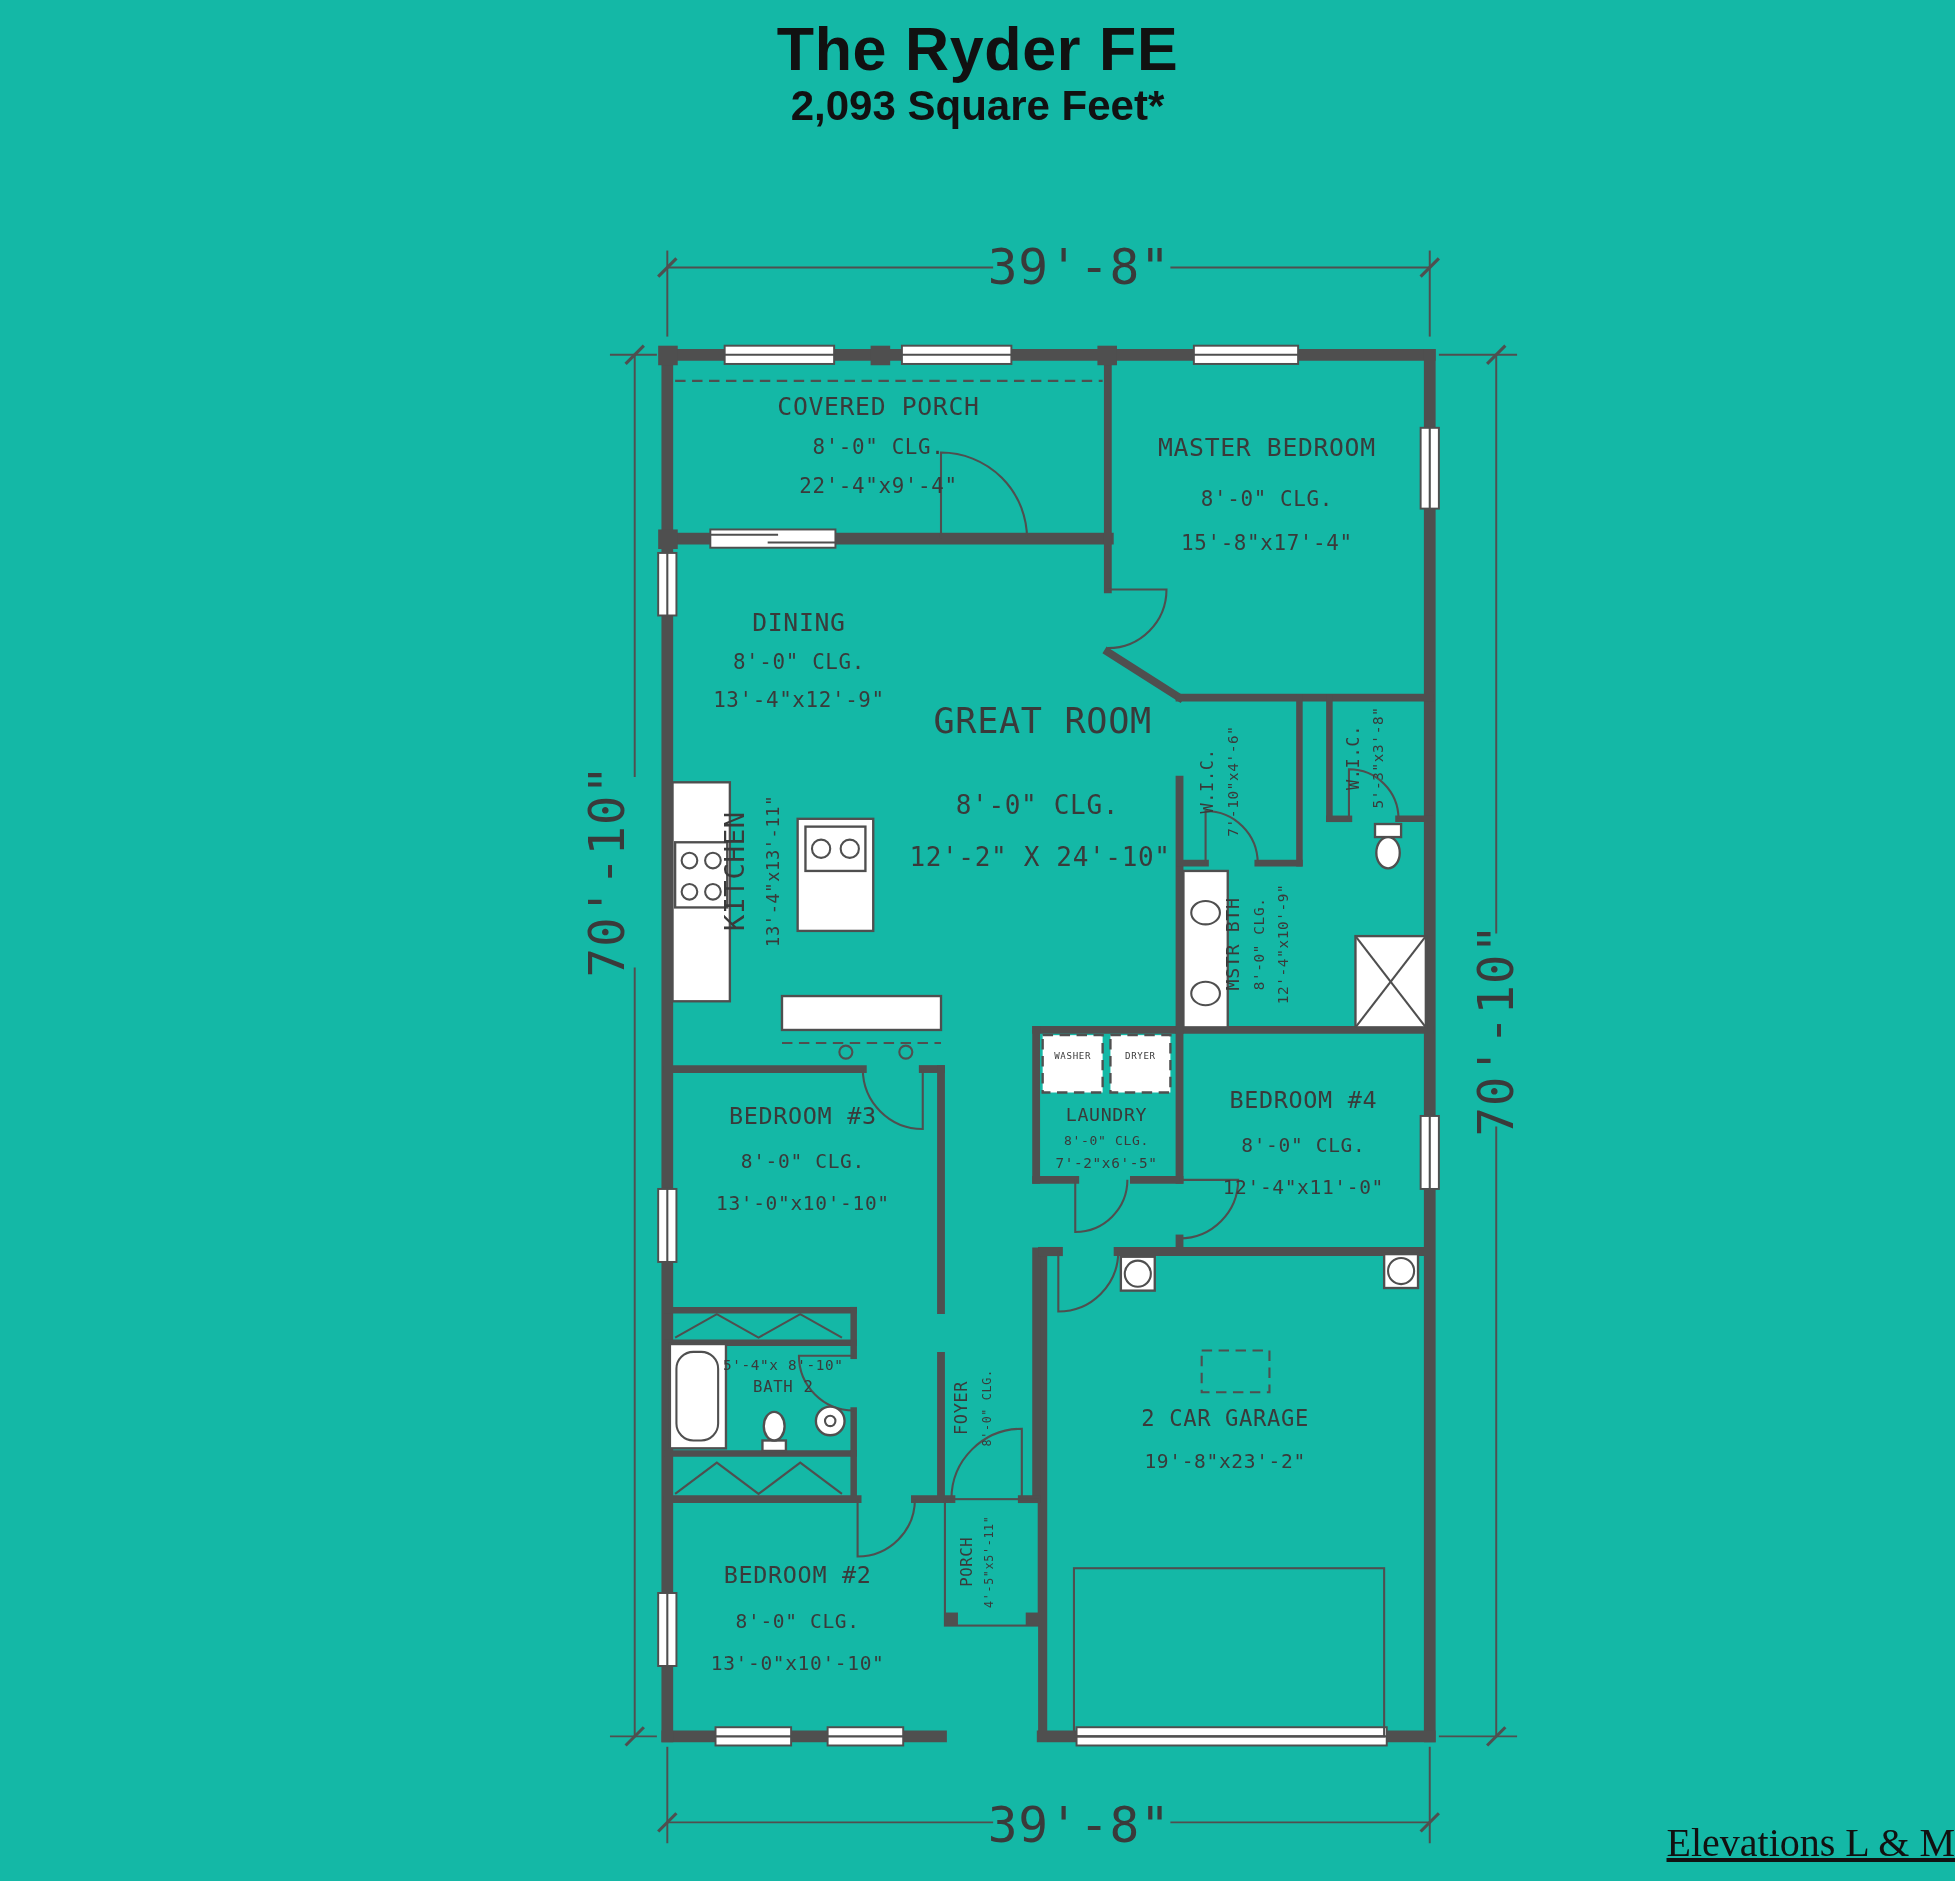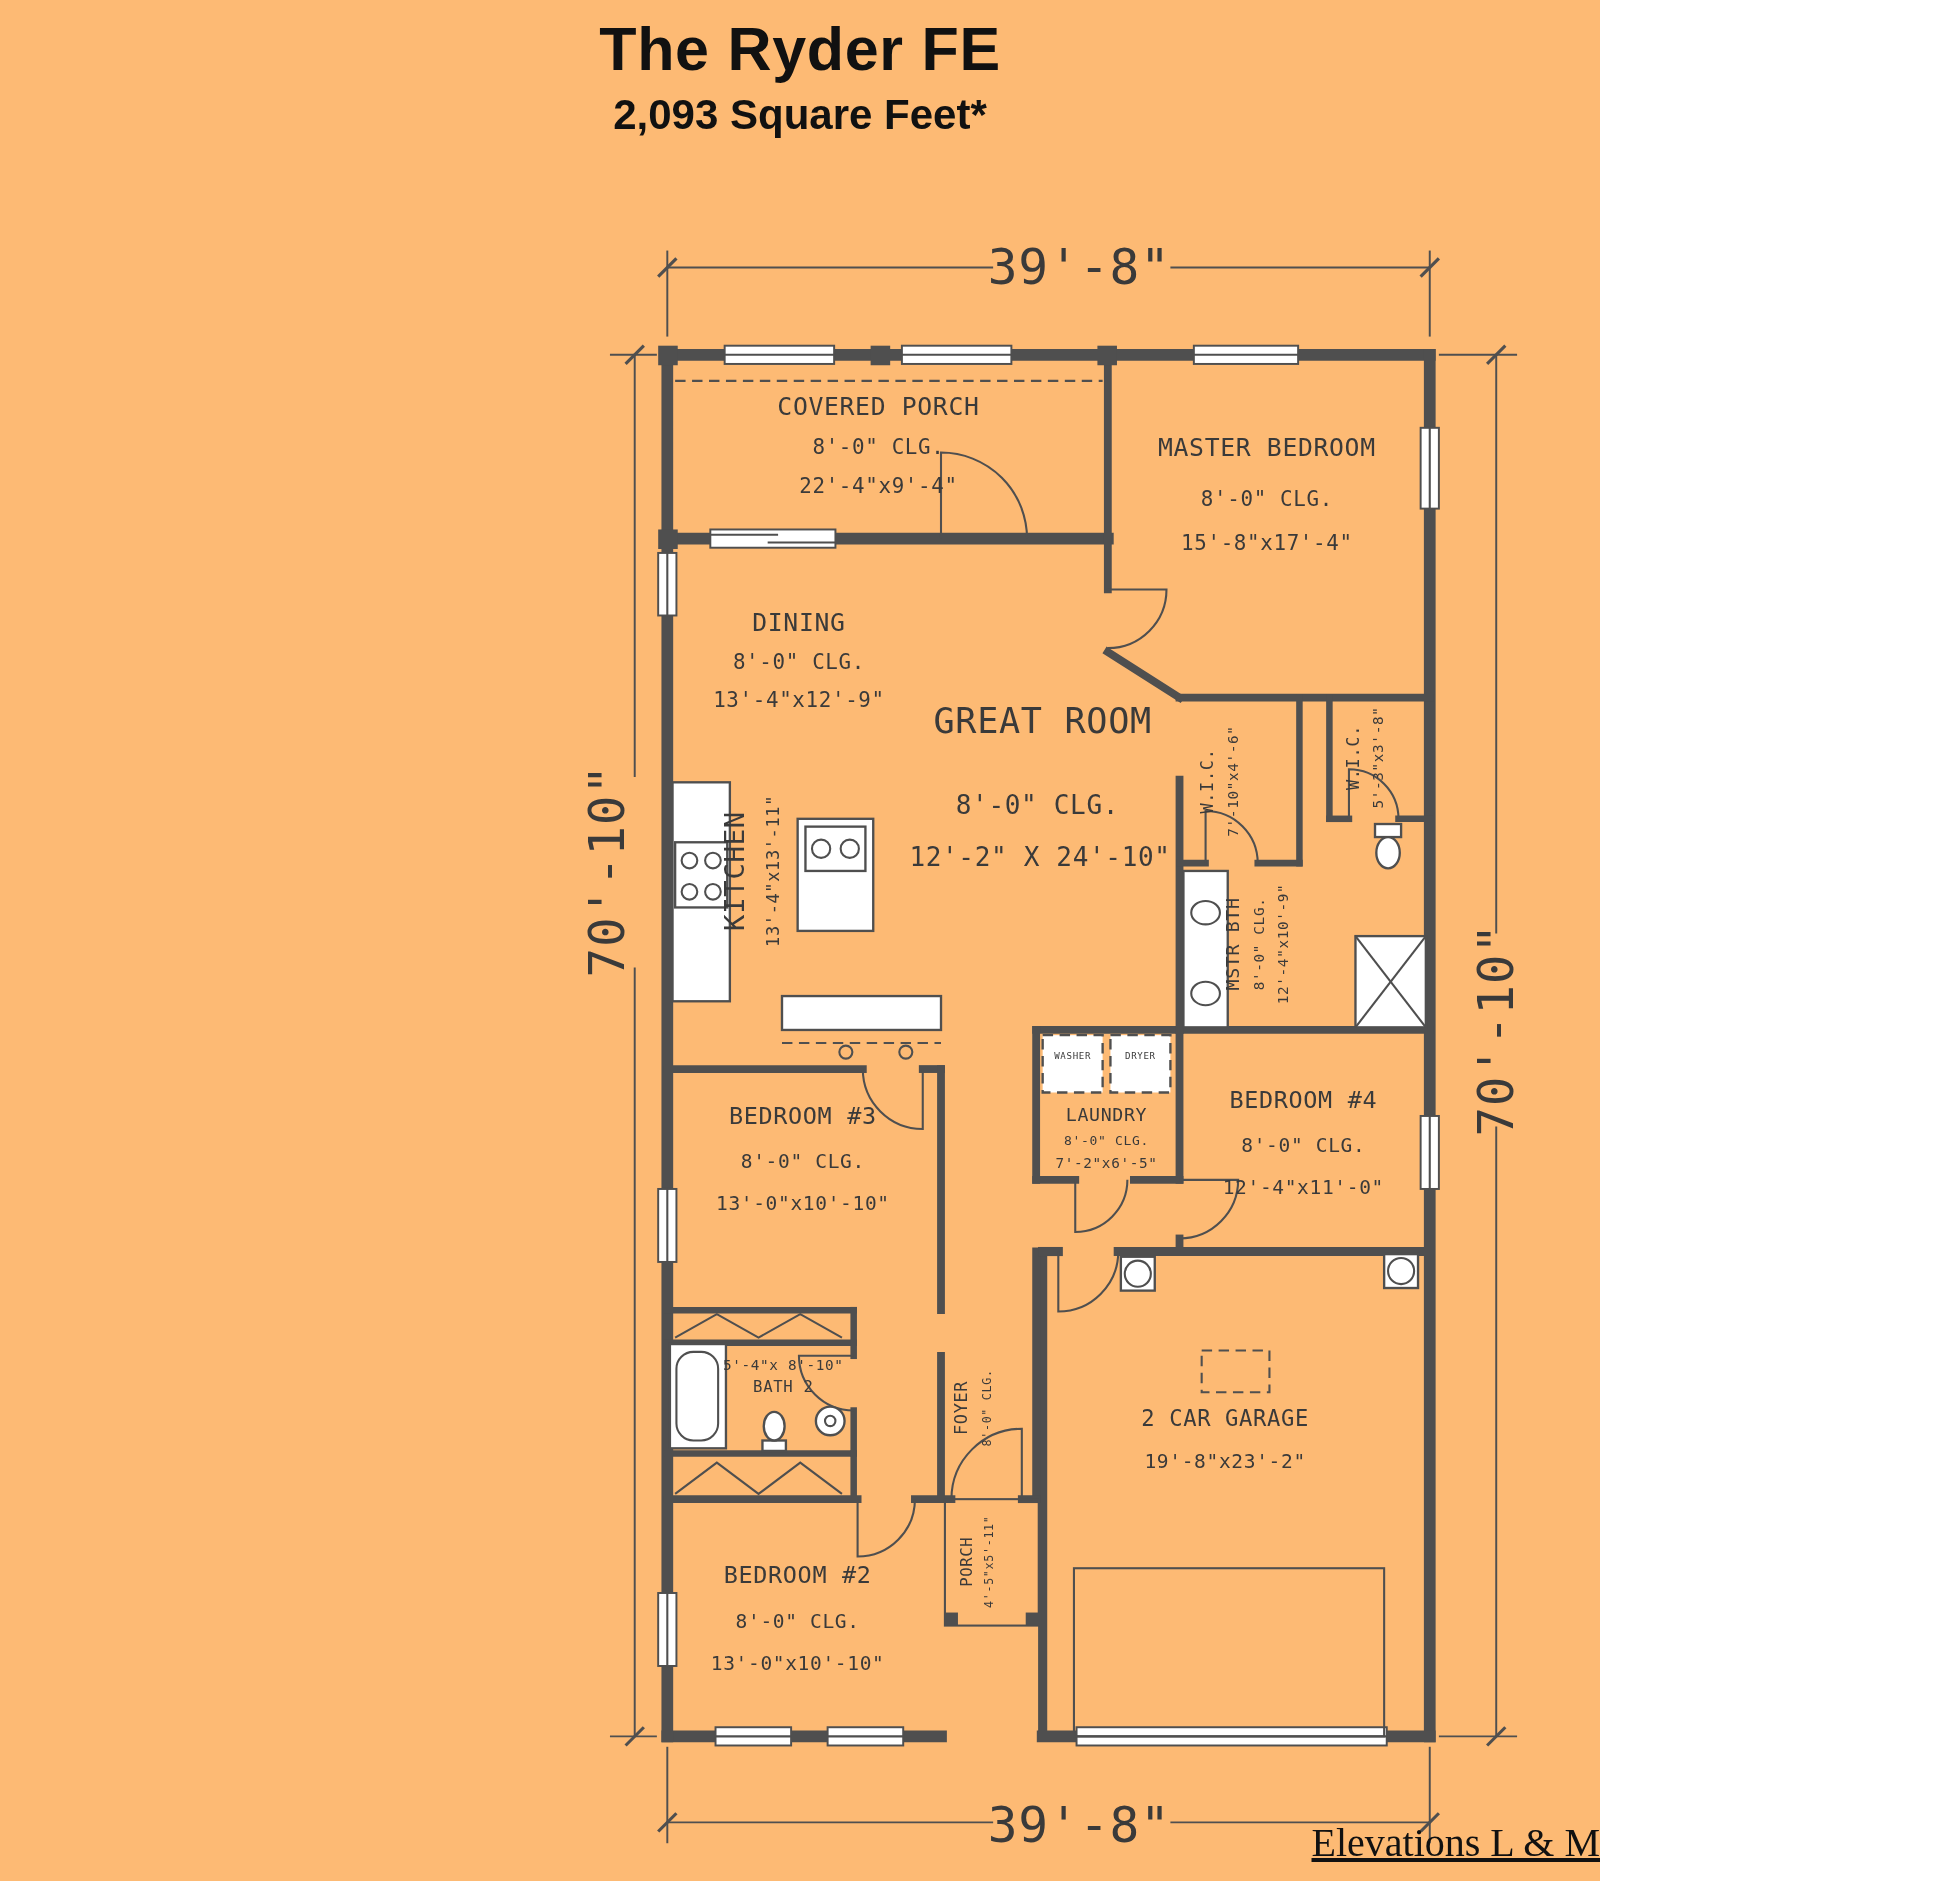--- a/index.html
+++ b/index.html
@@ -1,26 +1,26 @@
 <!DOCTYPE html>
 <html style="font-size:10.4px"><head>
 <meta charset="utf-8">
 <style>
   * { margin:0; padding:0; box-sizing:border-box; }
   html, body { background:#ffffff; }
   body {
     width:1955px; height:1882px; overflow:hidden;
     font-family:"Liberation Sans", sans-serif;
   }
-  .page { position:relative; width:1600px; height:1882px; background:#fdba74; }
+  .page { position:relative; width:1955px; height:1882px; background:#14b8a6; }
 
   .plan-header { position:absolute; top:17px; left:0; width:100%; text-align:center; color:#111111; }
   .plan-header h1 { font-size:61px; font-weight:bold; letter-spacing:0.7px; line-height:1.05; }
   .plan-header .specs { margin-top:11.7px; font-size:42px; font-weight:bold; white-space:pre; }
-  .plan-header .area  { margin-top:10px; font-size:42px; font-weight:bold; }
+  .plan-header .area  { margin-top:1px; font-size:42px; font-weight:bold; }
 
   .plan-footer { position:absolute; bottom:15.6px; left:0; width:100%; text-align:right;
     font-family:"Liberation Serif", serif; font-size:40px; color:#111111;text-decoration:underline; }
 
   svg.plan { position:absolute; left:0; top:0; width:1955px; height:1882px; }
 
   
   .wl   { stroke:#4f4f4f; fill:none; stroke-linecap:square; }
   .w9 { stroke-width:9; } .w7 { stroke-width:7; } .w6 { stroke-width:6; } .w5 { stroke-width:5; }
   .thin { stroke:#4f4f4f; stroke-width:1.6; fill:none; }

